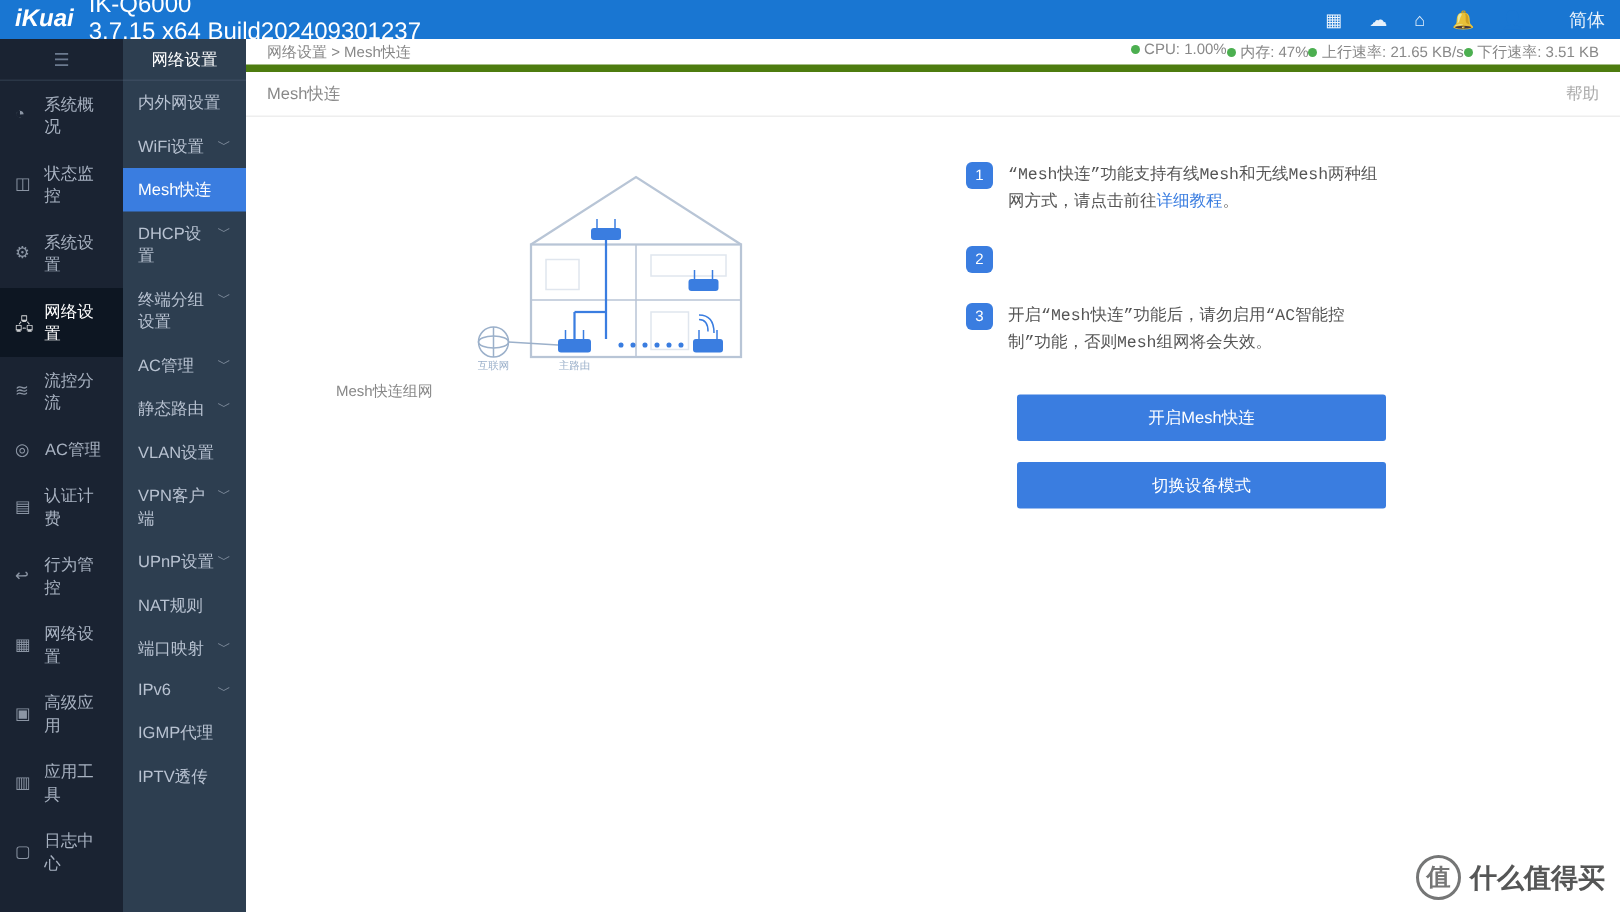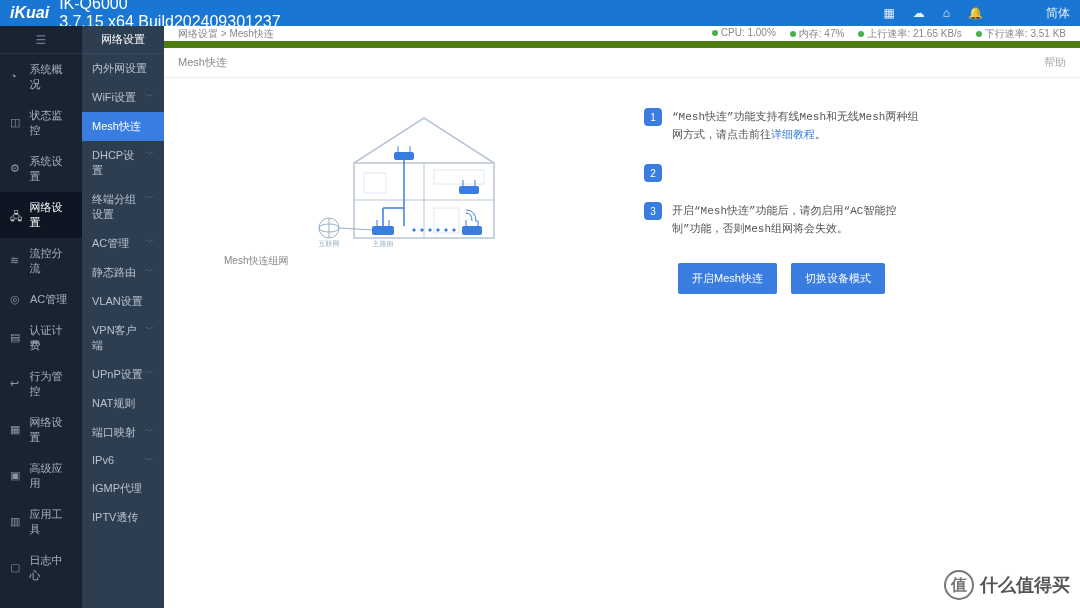--- a/index.html
+++ b/index.html
@@ -21,42 +21,42 @@
 .sidebar1-item.active { background: #0d1622; color: #fff; }
 .s1-icon { width: 14px; height: 14px; display: inline-block; opacity: .8; }
 .sidebar2 { width: 82px; background: #2d3e50; color: #b8c2d1; display: flex; flex-direction: column; }
 .sidebar2-title { height: 28px; display: flex; align-items: center; justify-content: center; color: #fff; font-size: 11px; border-bottom: 1px solid #3a4a5e; }
 .sidebar2-item { display: flex; align-items: flex-start; justify-content: space-between; padding: 7px 10px; cursor: pointer; font-size: 11px; }
 .sidebar2-item.active { background: #3a7de0; color: #fff; }
 .chev { font-size: 9px; opacity: .6; }
 
 
 .main { flex: 1; display: flex; flex-direction: column; background: #fff; overflow: hidden; }
-.statusbar { height: 22px; display: flex; align-items: center; padding: 0 14px; font-size: 10px; color: #666; border-bottom: 7px solid #4d7c0f; }
+.statusbar { height: 22px; display: flex; align-items: center; padding: 0 14px; font-size: 10px; color: #666; border-bottom: 5px solid #4d7c0f; }
 .breadcrumb span { color: #888; }
-.stats { margin-left: auto; display: flex; gap: 14px; }
+.stats { margin-left: auto; display: flex; }
 .stats .stat { color: #888; }
 .stats .dot { display: inline-block; width: 6px; height: 6px; border-radius: 50%; margin-right: 3px; vertical-align: middle; }
 .dot.cpu { background: #4caf50; } .dot.mem { background: #4caf50; } .dot.up { background: #4caf50; } .dot.down { background: #4caf50; }
 .page-title { height: 30px; display: flex; align-items: center; justify-content: space-between; padding: 0 14px; font-size: 11px; color: #888; border-bottom: 1px solid #eee; }
 .help { color: #aaa; cursor: pointer; margin-left: 10px; }
 .content { flex: 1; display: flex; padding: 30px 60px; gap: 40px; position: relative; }
 
 
 .diagram { width: 380px; }
 .house-svg { display: block; margin: 0 auto; }
 .d-caption { font-size: 10px; color: #888; margin-top: 6px; }
 
 
 .steps { flex: 1; max-width: 280px; }
 .step { display: flex; gap: 10px; margin-bottom: 20px; }
 .step-num { width: 18px; height: 18px; border-radius: 4px; background: #3a7de0; color: #fff; display: flex; align-items: center; justify-content: center; font-size: 10px; flex-shrink: 0; }
 .step-text { font-size: 11px; color: #555; line-height: 1.6; margin-top: 1px; font-family: Liberation Mono, monospace; }
 .step-text a { color: #3a7de0; text-decoration: none; }
-.buttons { display: flex; gap: 14px; margin-top: 25px; margin-left: 34px; }
+.buttons { display: flex; gap: 14px; margin-top: 25px; margin-left: 34px; flex-direction: column; }
 .btn { background: #3a7de0; color: #fff; border: none; padding: 8px 14px; font-size: 11px; border-radius: 2px; cursor: pointer; }
 
 
 .watermark { position: absolute; right: 10px; bottom: 8px; font-size: 18px; font-weight: bold; color: #555656; display: flex; align-items: center; gap: 6px; font-family: "Microsoft YaHei"; }
 .wm-logo { width: 30px; height: 30px; border: 2px solid #757676; border-radius: 50%; display: flex; align-items: center; justify-content: center; font-size: 16px; color: #757676; }
 </style>
 </head>
 <body>
 
 <div class="header">

